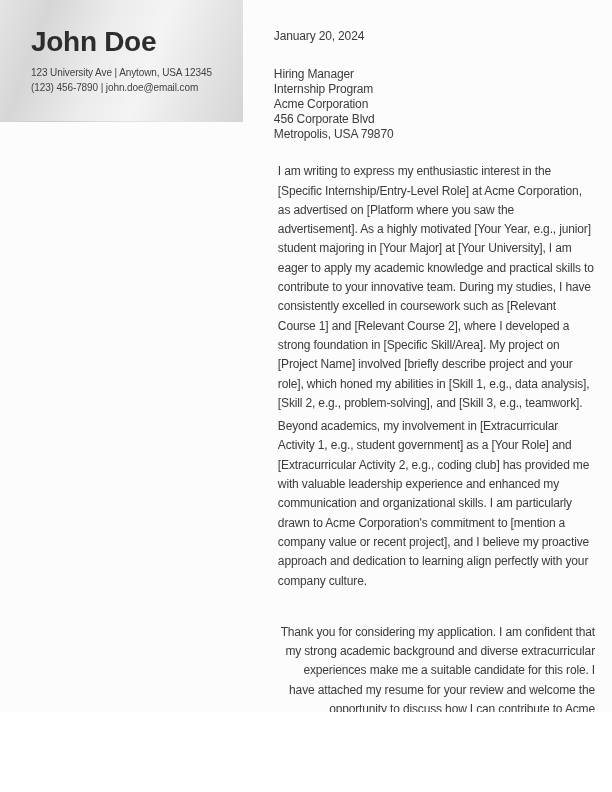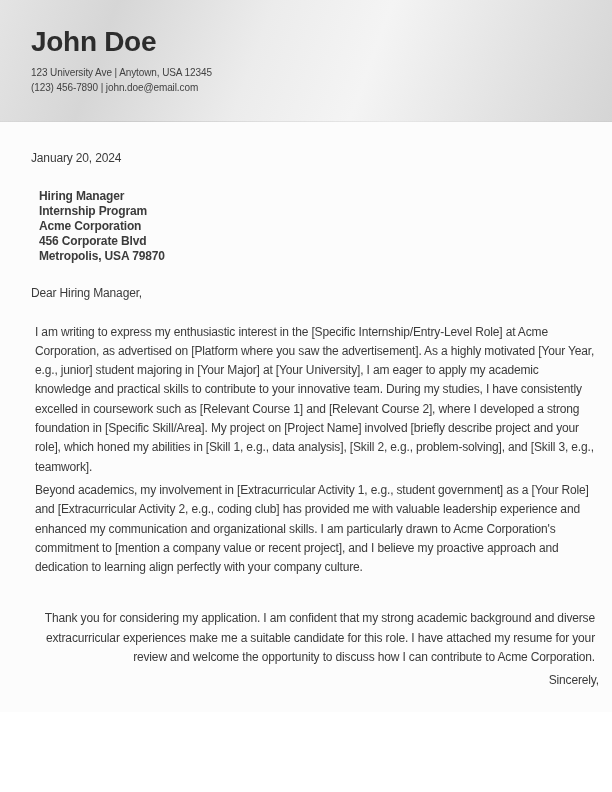--- a/index.html
+++ b/index.html
@@ -10,21 +10,21 @@
   .page {
     position: relative;
     width: 612px;
     height: 712px;
     background: #fcfcfc;
     font-family: "Liberation Sans", "DejaVu Sans", sans-serif;
     color: #3b3b3b;
     overflow: hidden;
     box-sizing: border-box;
     display: flex;
-    flex-direction: column;
+    flex-direction: row;
   }
 
   
   .header {
     flex: 0 0 auto;
     height: 122px;
     box-sizing: border-box;
     padding: 27px 31px 0 31px;
     background: linear-gradient(110deg,
       #e4e4e4 0%, #d6d6d6 18%, #ececec 42%,
@@ -52,22 +52,21 @@
     box-sizing: border-box;
     padding: 27px 13px 0 31px;
     font-size: 12px;
     line-height: 19.3px;
     letter-spacing: -0.15px;
   }
   .date {
     margin: 0 0 21px 0;
   }
   .recipient {
-    margin: 0 0 20px 8px;
-    font-weight: bold;
+    margin: 0 0 20px 0;
   }
   .recipient-line {
     line-height: 15px;
   }
   .salutation {
     margin: 0 0 19px 0;
   }
   .para {
     margin: 4px;
   }
@@ -109,21 +108,20 @@
     <div class="date">January 20, 2024</div>
 
     <div class="recipient">
       <div class="recipient-line">Hiring Manager</div>
       <div class="recipient-line">Internship Program</div>
       <div class="recipient-line">Acme Corporation</div>
       <div class="recipient-line">456 Corporate Blvd</div>
       <div class="recipient-line">Metropolis, USA 79870</div>
     </div>
 
-    <div class="salutation">Dear Hiring Manager,</div>
 
     <p class="para">I am writing to express my enthusiastic interest in the [Specific Internship/Entry-Level Role] at Acme Corporation, as advertised on [Platform where you saw the advertisement]. As a highly motivated [Your Year, e.g., junior] student majoring in [Your Major] at [Your University], I am eager to apply my academic knowledge and practical skills to contribute to your innovative team. During my studies, I have consistently excelled in coursework such as [Relevant Course 1] and [Relevant Course 2], where I developed a strong foundation in [Specific Skill/Area]. My project on [Project Name] involved [briefly describe project and your role], which honed my abilities in [Skill 1, e.g., data analysis], [Skill 2, e.g., problem-solving], and [Skill 3, e.g., teamwork].</p>
 
     <p class="para">Beyond academics, my involvement in [Extracurricular Activity 1, e.g., student government] as a [Your Role] and [Extracurricular Activity 2, e.g., coding club] has provided me with valuable leadership experience and enhanced my communication and organizational skills. I am particularly drawn to Acme Corporation's commitment to [mention a company value or recent project], and I believe my proactive approach and dedication to learning align perfectly with your company culture.</p>
 
     <p class="para closing-para">Thank you for considering my application. I am confident that my strong academic background and diverse extracurricular experiences make me a suitable candidate for this role. I have attached my resume for your review and welcome the opportunity to discuss how I can contribute to Acme Corporation.</p>
 
     <div class="closing">Sincerely,</div>
 
     <div class="signature">John Doe</div>

